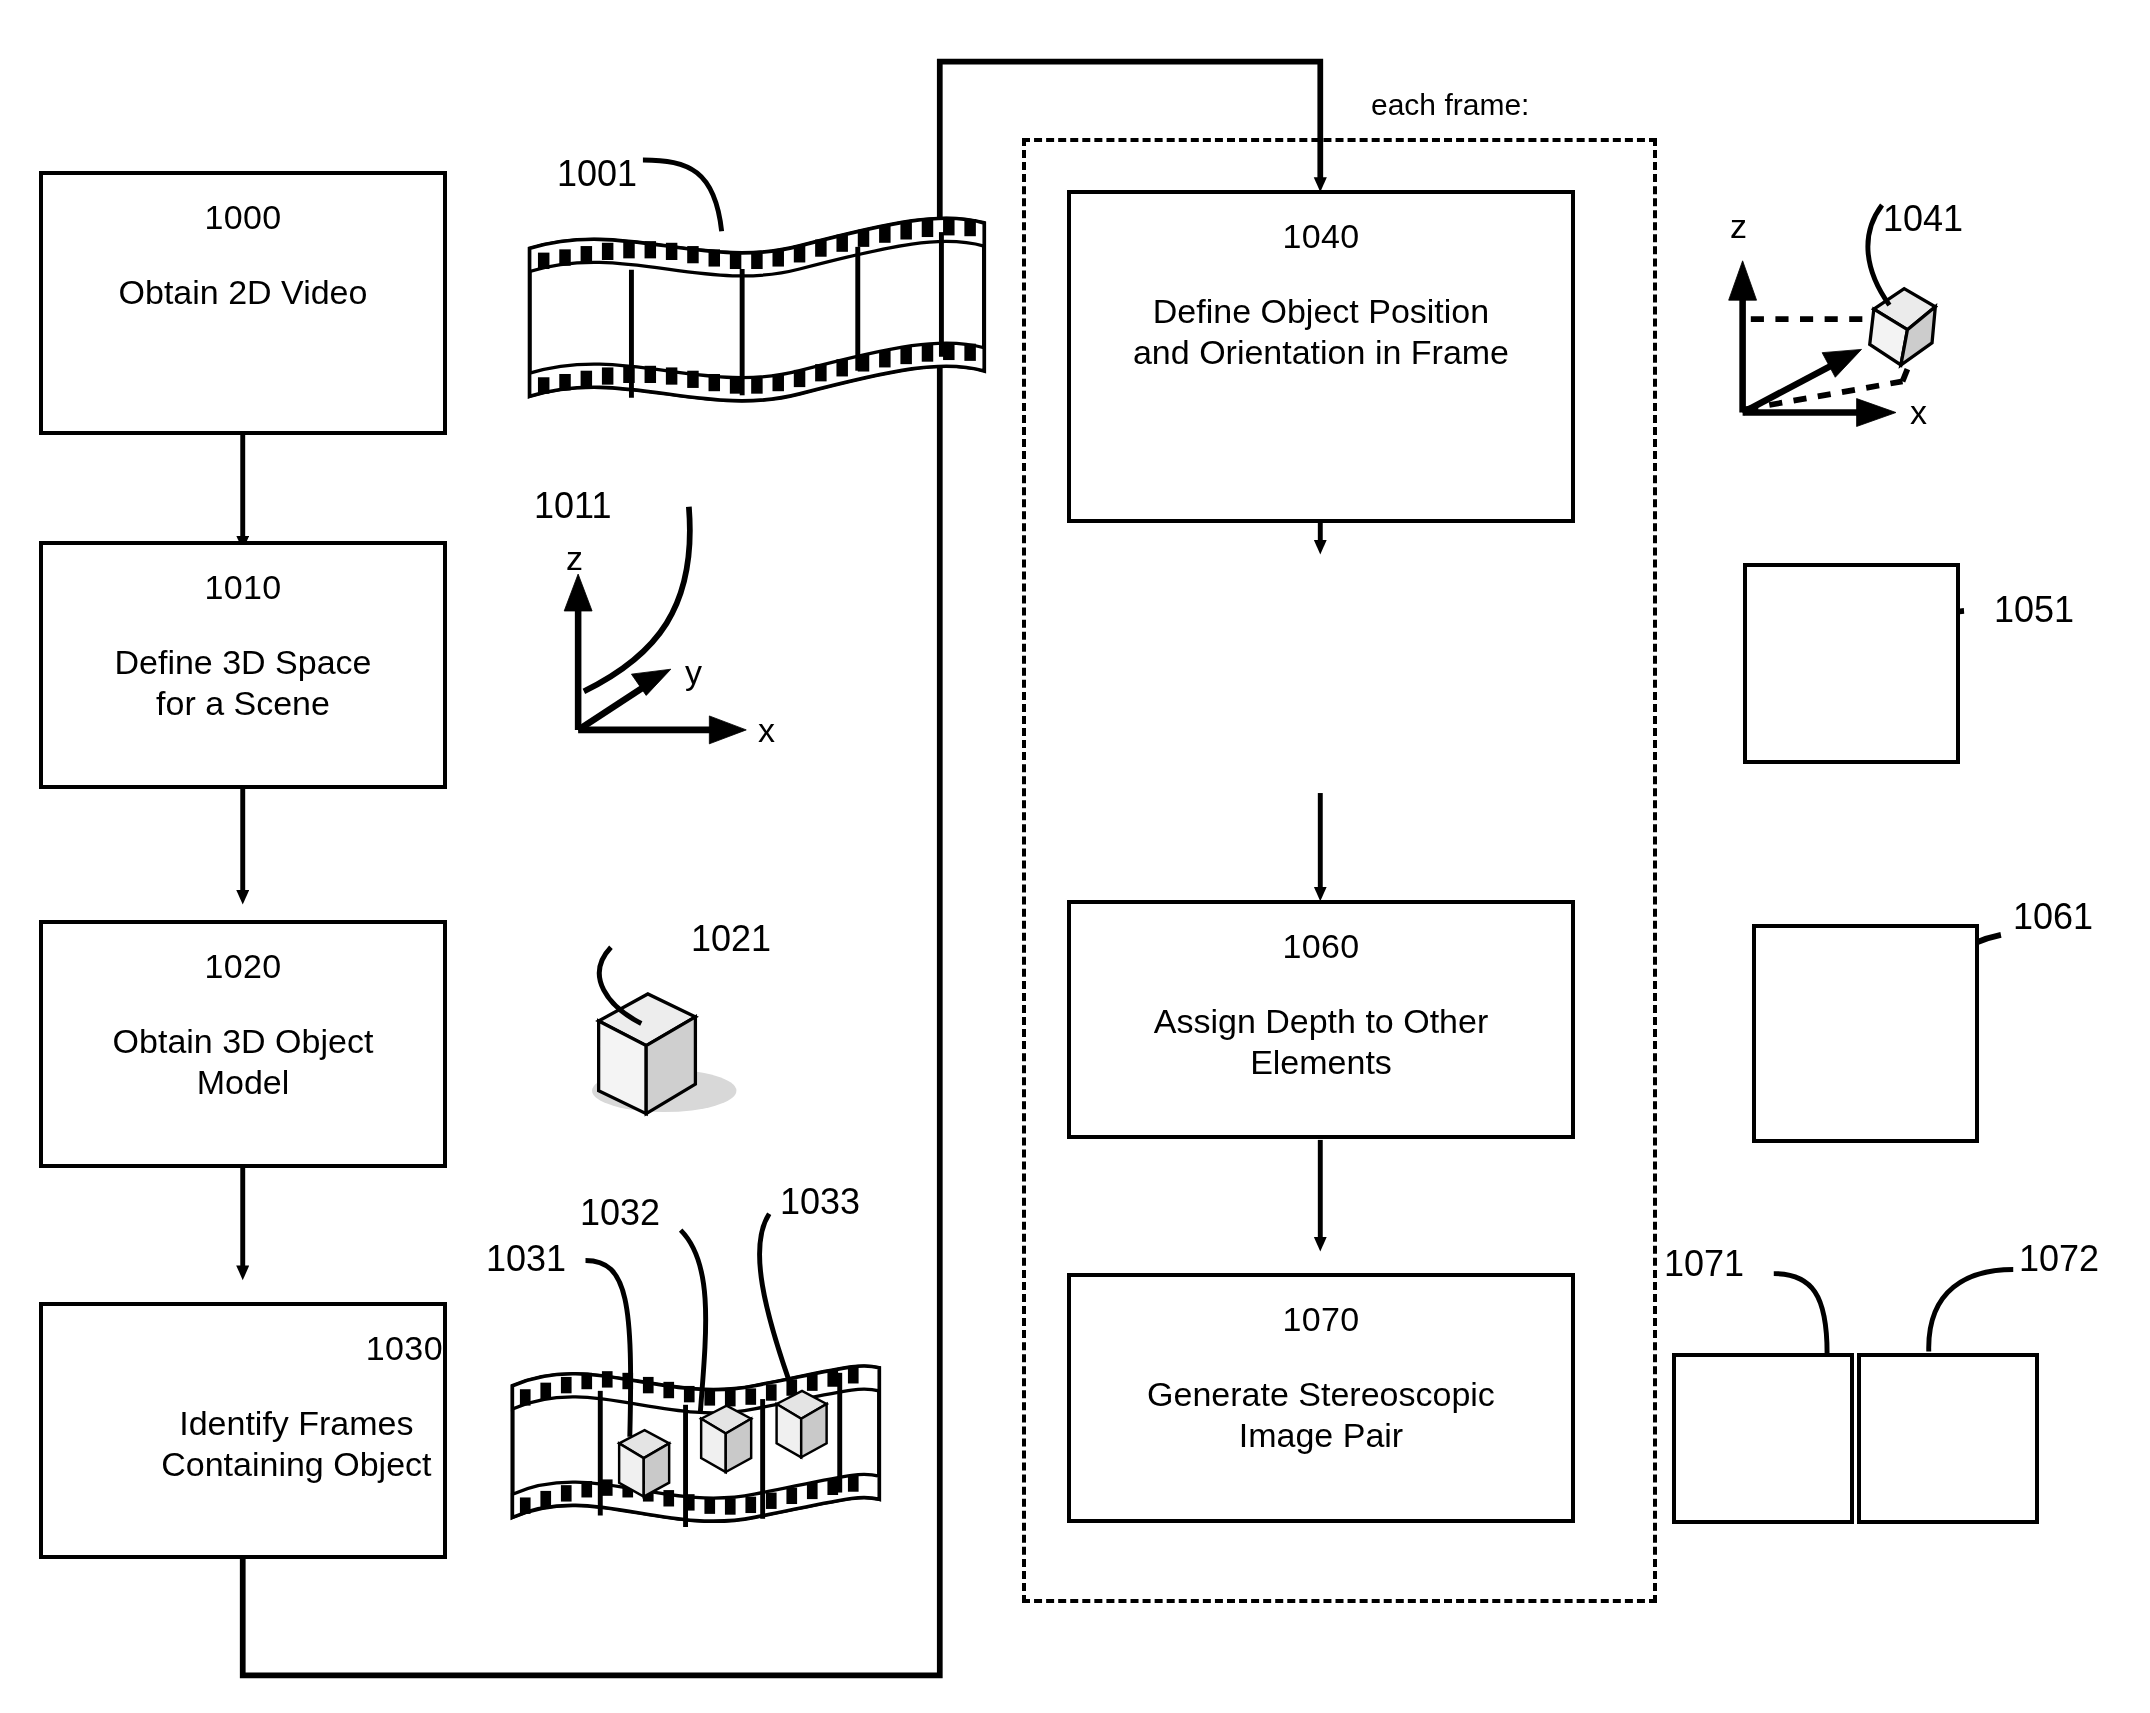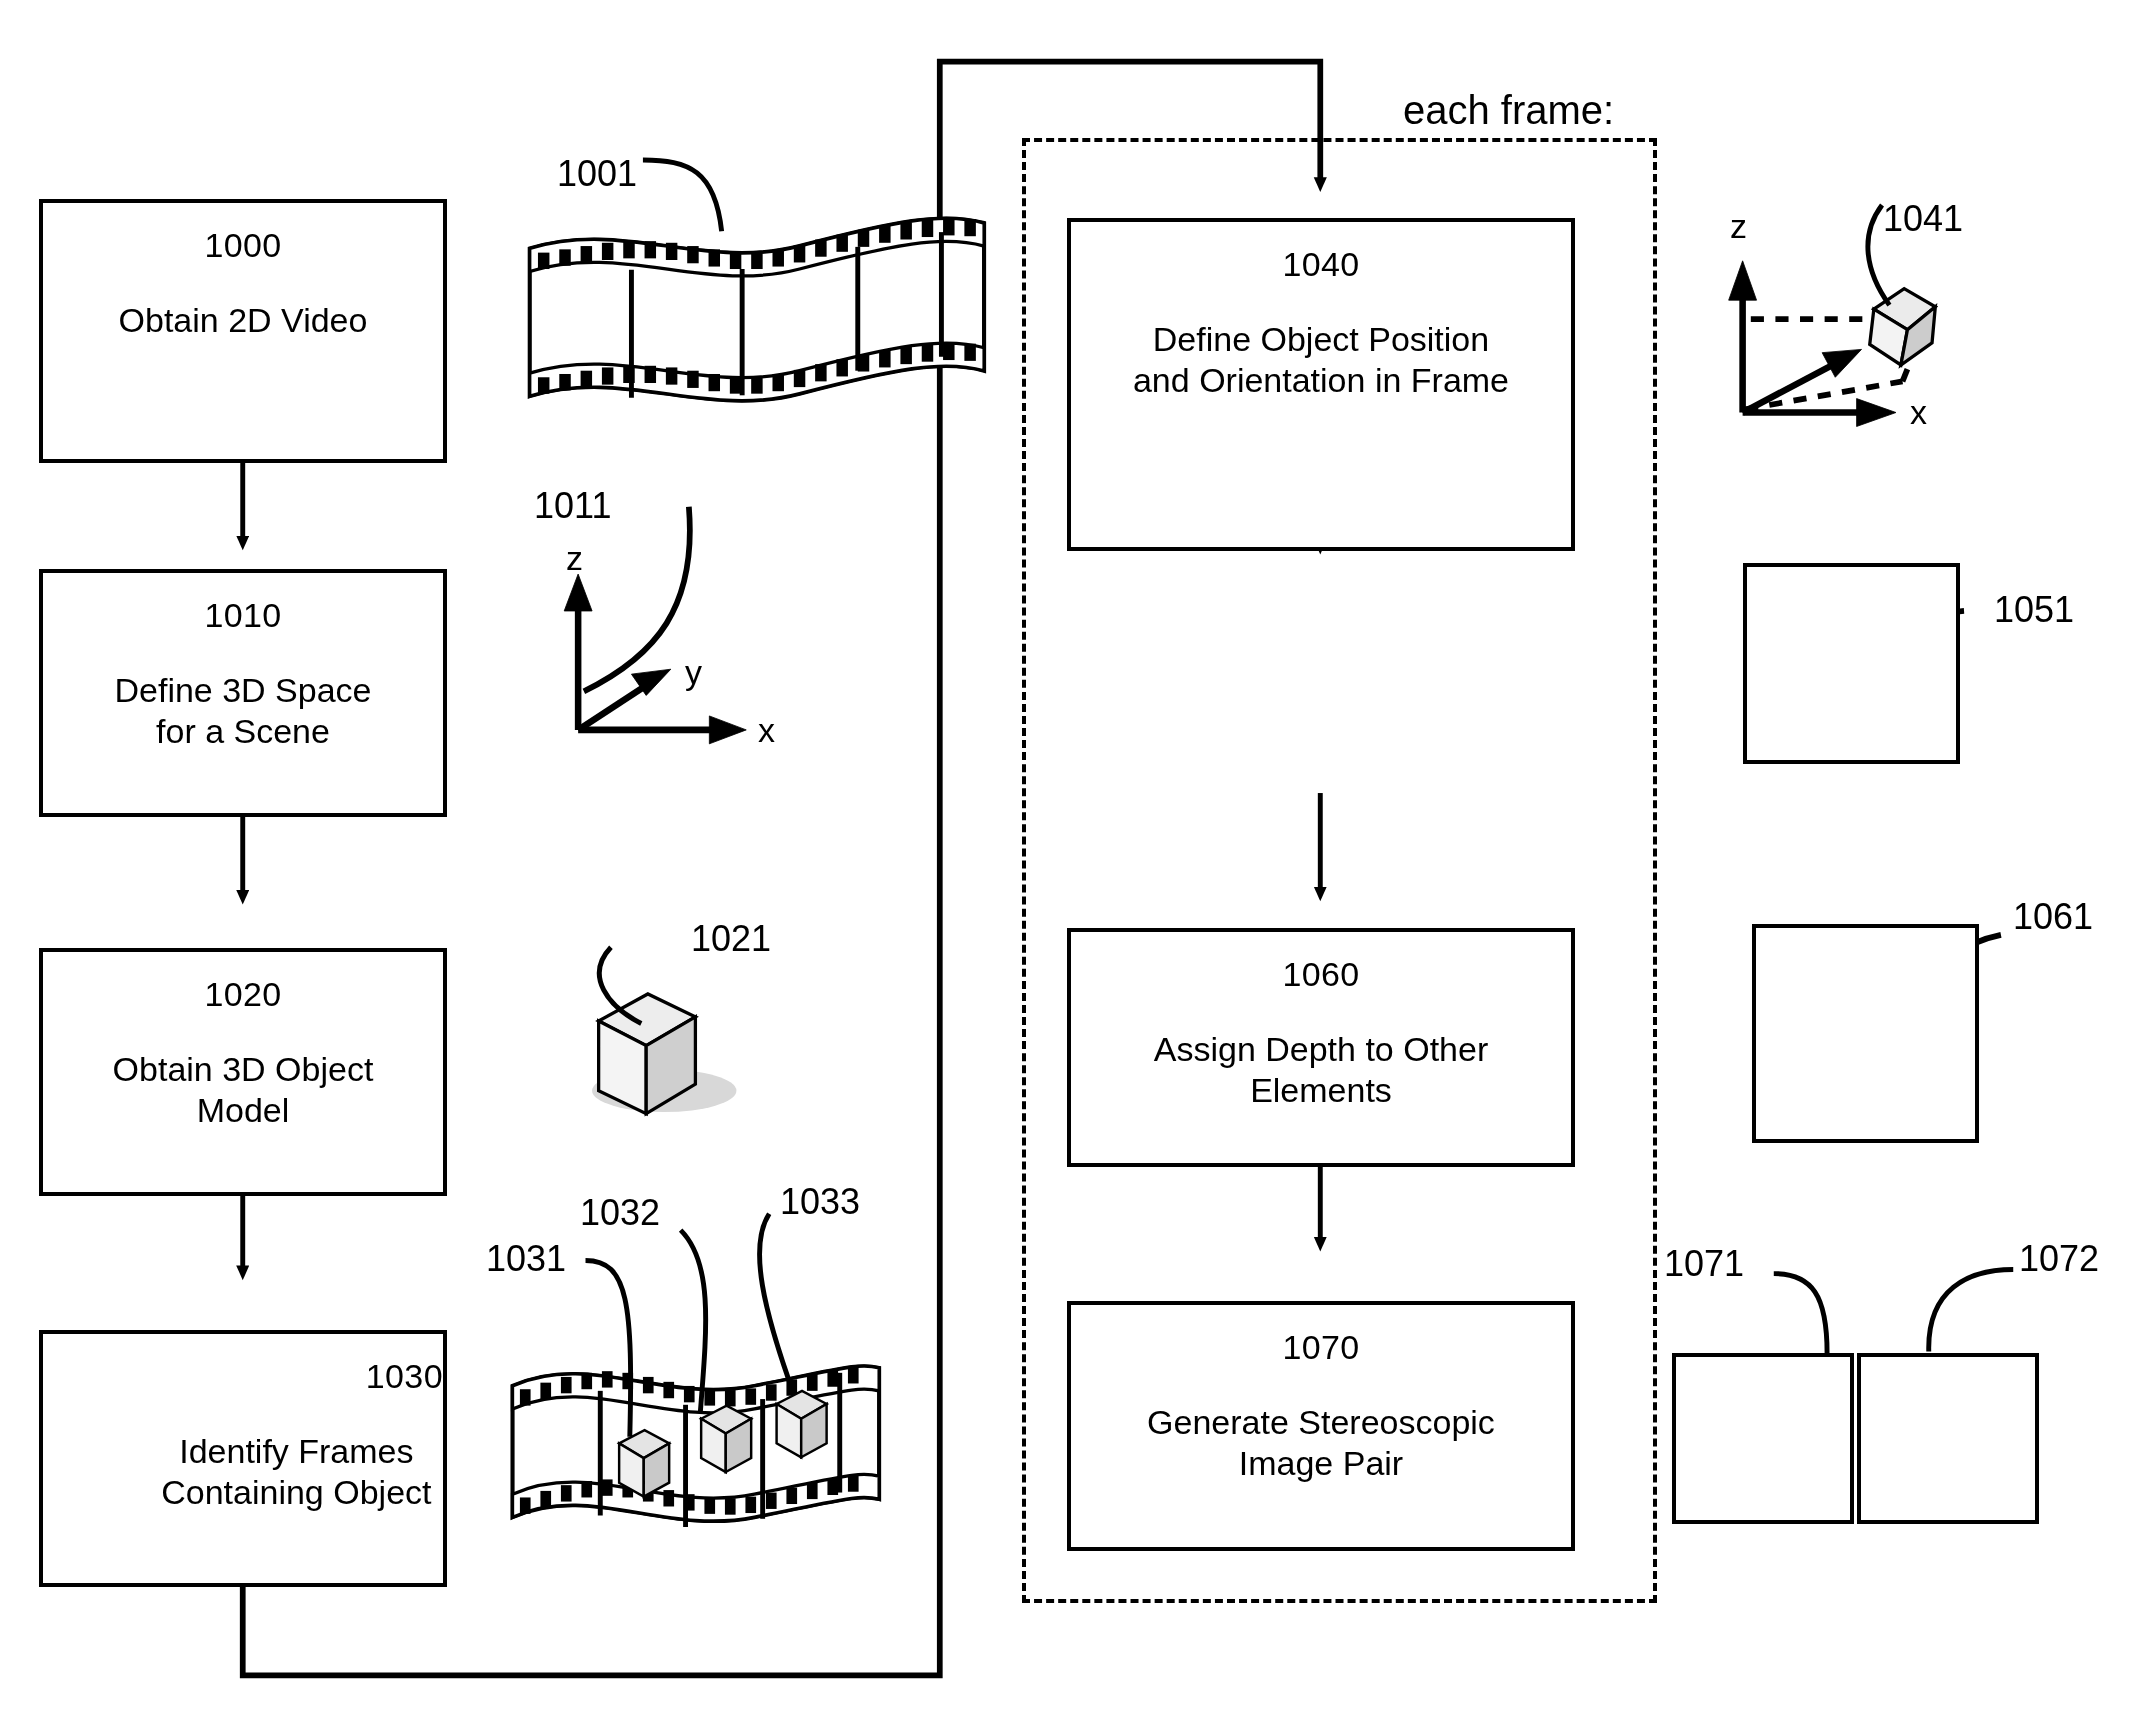--- a/index.html
+++ b/index.html
@@ -1,26 +1,26 @@
 <!DOCTYPE html>
 <html style="font-size:13px"><head>
 <meta charset="utf-8">
 <style>
   html,body{margin:0;padding:0;background:#ffffff;}
   body{width:2151px;height:1714px;position:relative;overflow:hidden;
        font-family:"Liberation Sans","DejaVu Sans",sans-serif;color:#000;}
   #stage{position:absolute;left:0;top:0;width:2151px;height:1714px;}
   svg.layer{position:absolute;left:0;top:0;width:2151px;height:1714px;overflow:visible;}
   .fbox{position:absolute;border:4.1px solid #000;background:#fff;box-sizing:border-box;
-        display:flex;flex-direction:column;align-items:center;margin-top:28px;}
+        display:flex;flex-direction:column;align-items:center;}
   .fnum{font-size:34px;line-height:1;margin-top:24.6px;letter-spacing:0.4px;}
   .flabel{font-size:34px;line-height:1.22;text-align:center;margin-top:38px;padding:0 11.5px;}
   .reftag{position:absolute;font-size:36px;line-height:1;white-space:nowrap;}
   .axlabel{position:absolute;font-size:34px;line-height:1;}
-  .eachframe{position:absolute;font-size:40px;line-height:1;white-space:nowrap;margin-left:32px;}
+  .eachframe{position:absolute;font-size:30px;line-height:1;white-space:nowrap;}
   .imgbox{position:absolute;border:4.9px solid #000;background:#fff;box-sizing:border-box;overflow:hidden;}
   .dashzone{position:absolute;border:4.1px dashed #000;box-sizing:border-box;}
 </style>
 </head>
 <body>
 
 <div id="stage">
 
   <svg class="layer" viewBox="0 0 2623 2090">
     <defs>

